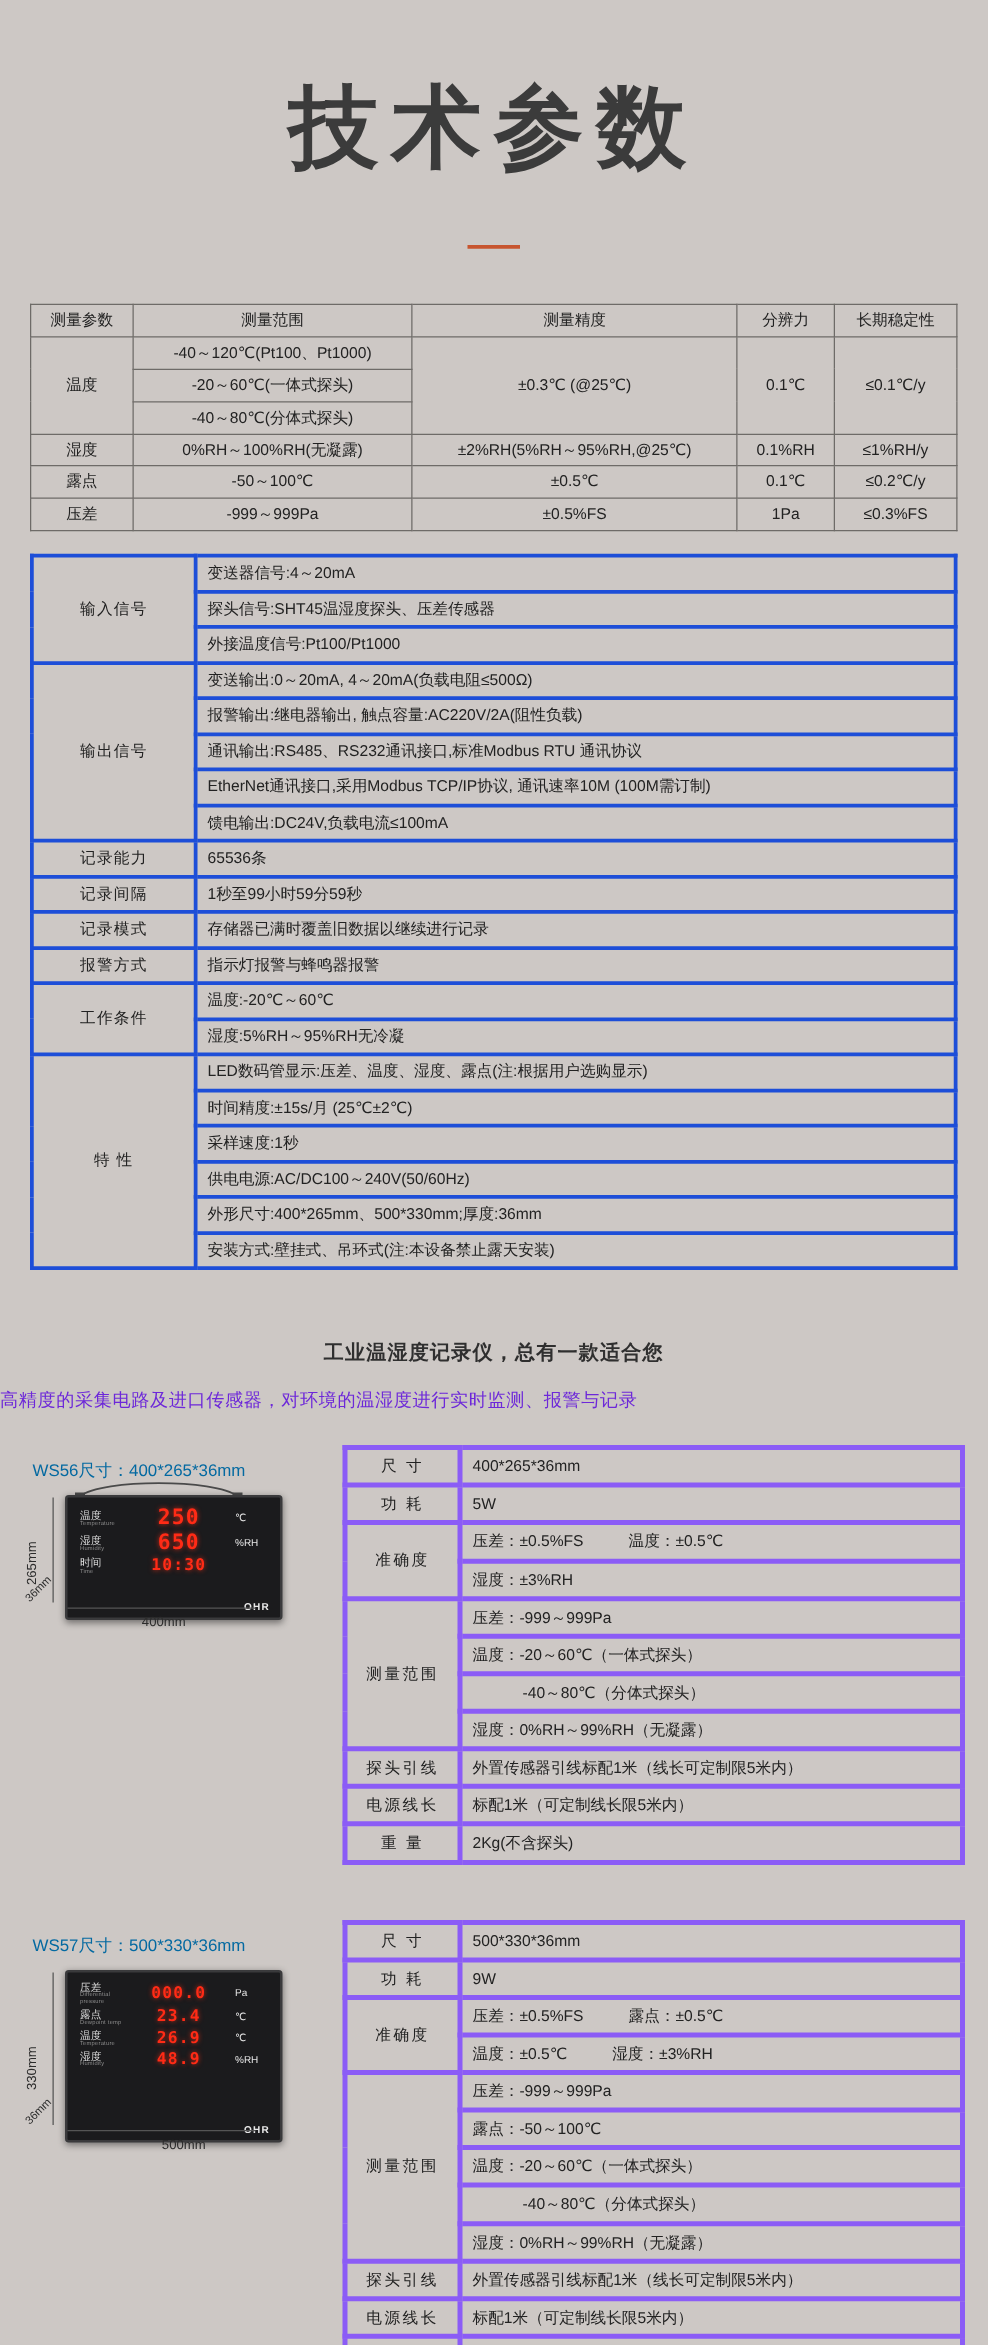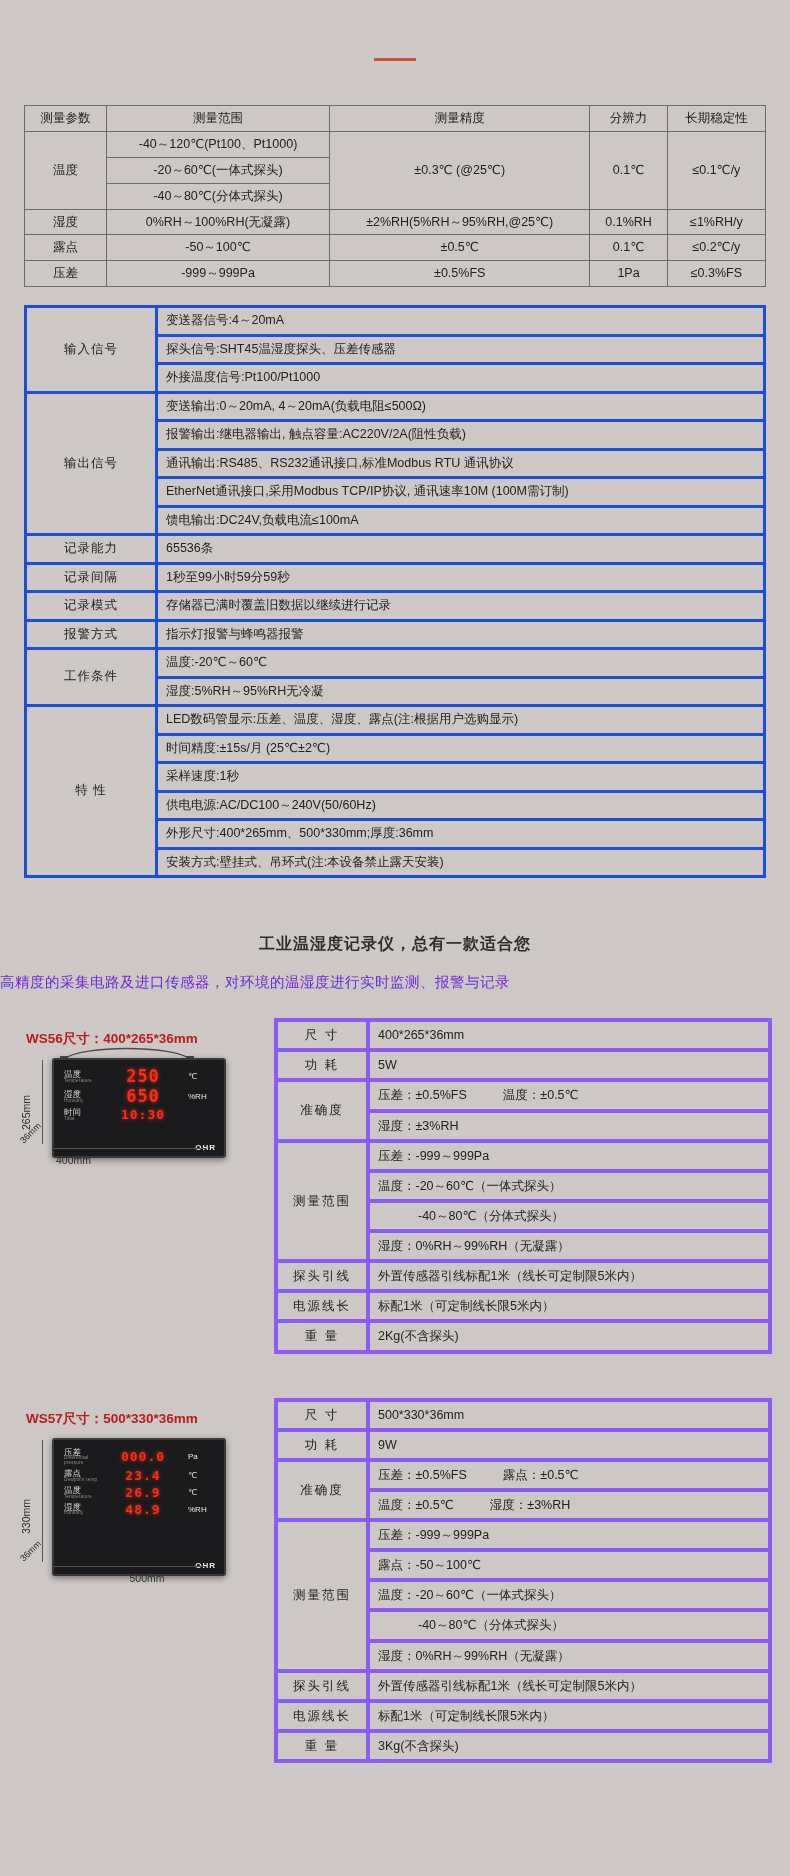--- a/index.html
+++ b/index.html
@@ -87,22 +87,22 @@
     margin:26px 0 0 0;
     padding:0 18px;
     display:flex;
     align-items:flex-start;
   }
   .prod-left{width:250px;position:relative;flex:0 0 250px;}
   .prod-right{flex:1 1 auto;padding-left:6px;}
 
   .prod-caption{
     font-size:13.5px;
-    font-weight:bold;
-    color:#b91c1c;
+    font-weight:normal;
+    color:#0369a1;
     margin:12px 0 10px 8px;
     white-space:nowrap;
   }
 
   
   .dev-area{position:relative;margin-left:34px;}
   .device{
     position:relative;
     background:#1b1b1d;
     border:2px solid #3a3a3c;
@@ -167,20 +167,21 @@
   }
   .indent{padding-left:40px;display:block;}
 
   .sp{display:inline-block;width:36px;}
 </style>
 </head>
 <body>
 
 <div class="page">
 
+  <div class="title">技术参数</div>
   <div class="title-rule"></div>
 
   <div class="spec-wrap">
     <table class="spec">
       <thead>
         <tr>
           <td>测量参数</td>
           <td>测量范围</td>
           <td>测量精度</td>
           <td>分辨力</td>
@@ -344,21 +345,21 @@
               <small>Time</small>
             </div>
             <div class="led-digits small">10:30</div>
             <div class="led-unit"></div>
           </div>
           <div class="brand">OHR</div>
         </div>
 
         <div class="dim dim-v" style="left:-32px;top:12px;height:60px;">265mm</div>
         <div class="dimline" style="left:-10px;top:2px;width:1px;height:84px;"></div>
-        <div class="dim" style="left:4px;top:96px;width:150px;">400mm</div>
+        <div class="dim" style="left:4px;top:96px;width:150px;text-align:center;">400mm</div>
         <div class="dimline" style="left:2px;top:90px;width:150px;height:1px;"></div>
         <div class="dim" style="left:-34px;top:70px;font-size:9px;transform:rotate(-45deg);">36mm</div>
       </div>
     </div>
 
     <div class="prod-right">
       <table class="prodtab">
         <tbody>
           <tr>
             <td class="k">尺  寸</td>

